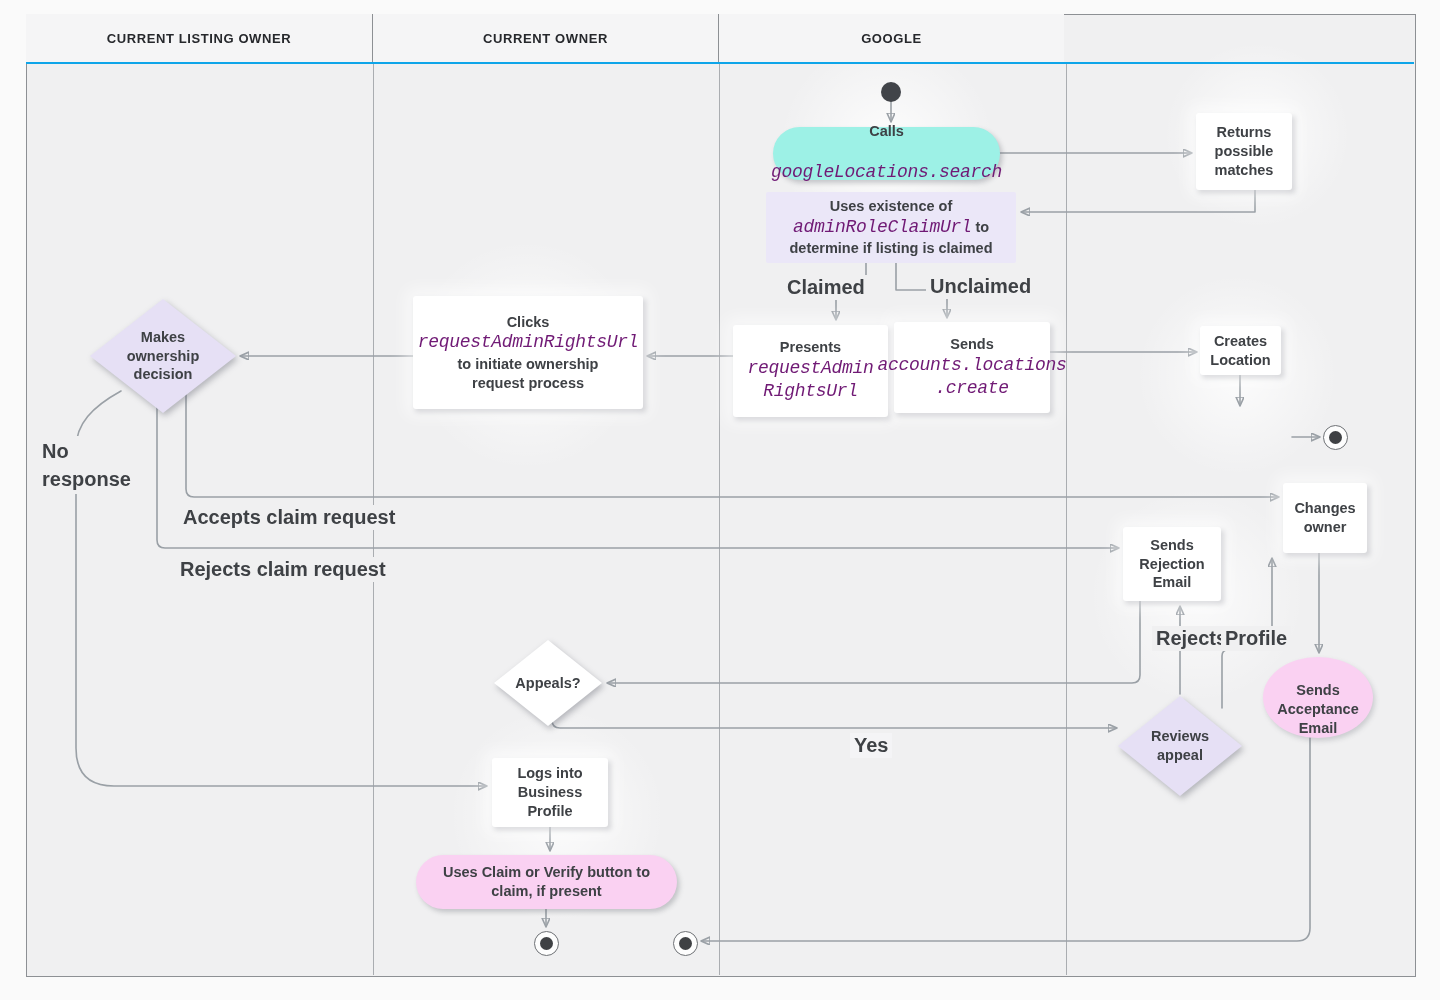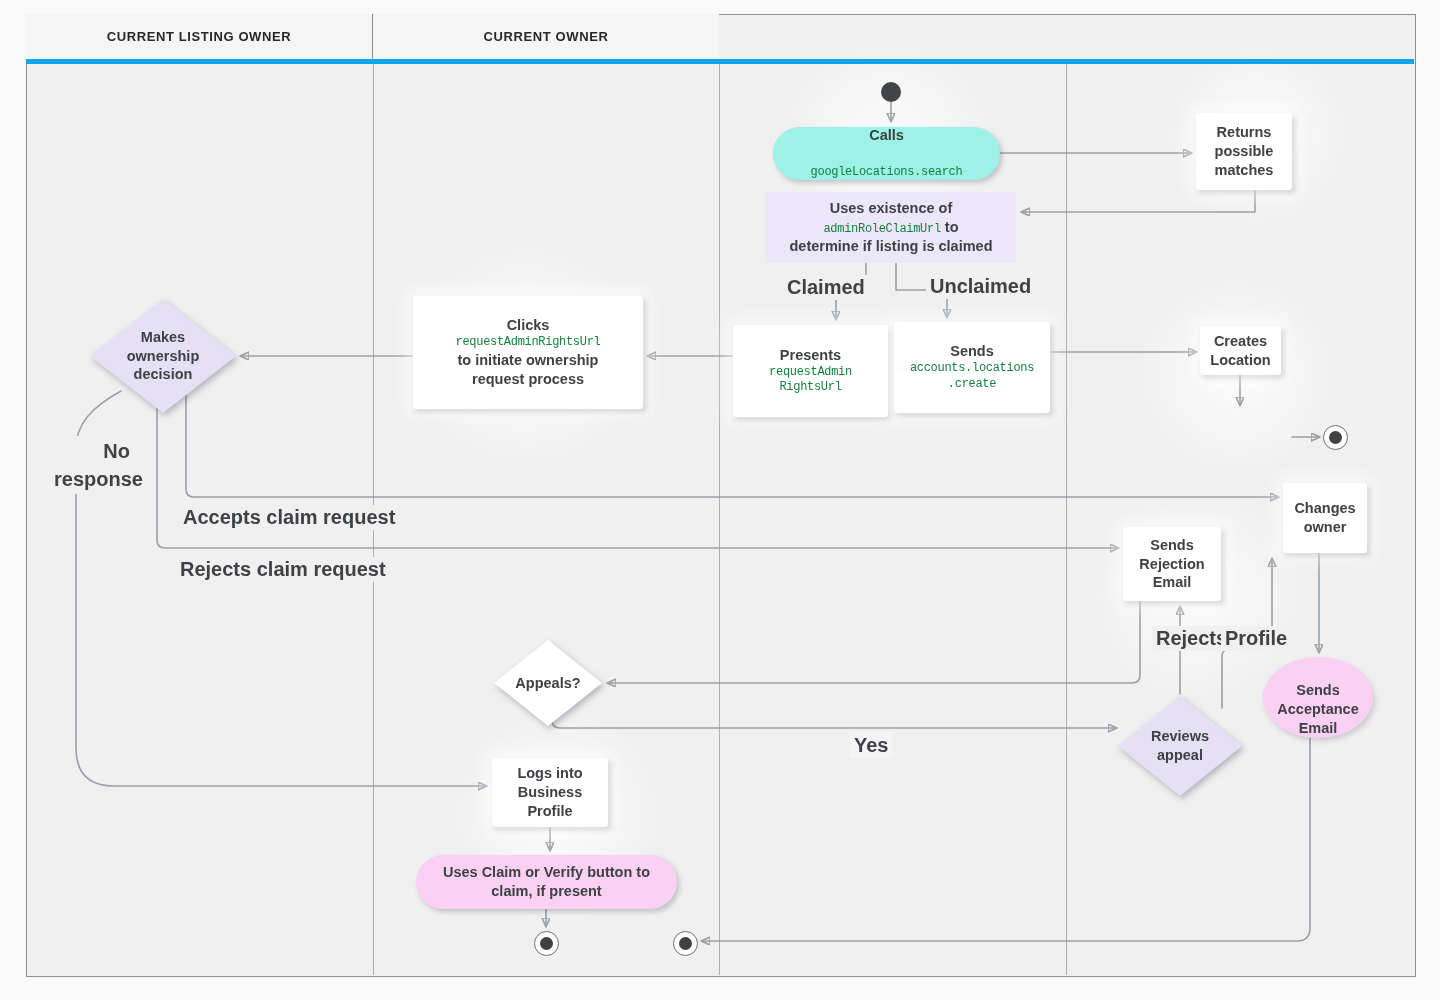--- a/index.html
+++ b/index.html
@@ -8,39 +8,39 @@
   .frame{position:absolute;left:26px;top:14px;width:1388px;height:961px;
          border:1.5px solid #8d9094;background:
            radial-gradient(circle 150px at 860px 130px, rgba(255,255,255,.85), rgba(255,255,255,0) 72%),
            radial-gradient(circle 160px at 500px 340px, rgba(255,255,255,.8), rgba(255,255,255,0) 72%),
            radial-gradient(circle 140px at 1210px 360px, rgba(255,255,255,.8), rgba(255,255,255,0) 72%),
            radial-gradient(circle 150px at 1170px 580px, rgba(255,255,255,.75), rgba(255,255,255,0) 72%),
            radial-gradient(circle 150px at 530px 800px, rgba(255,255,255,.8), rgba(255,255,255,0) 72%),
            radial-gradient(circle 130px at 1230px 120px, rgba(255,255,255,.8), rgba(255,255,255,0) 72%),
            #f0f0f1;}
   .lane-headers{position:absolute;left:26px;top:14px;width:1388px;height:50px;display:flex;
-                border-bottom:5px solid #0ea5e9;box-sizing:border-box;}
+                border-bottom:2px solid #0ea5e9;box-sizing:border-box;}
   .lane-header{background:#f5f5f6;display:flex;align-items:center;justify-content:center;
                font-size:13px;font-weight:700;letter-spacing:.6px;color:#26282c;
                border-right:1px solid #8d9094;box-sizing:border-box;}
   .lane-header:last-child{border-right:none;}
   .lane-div{position:absolute;top:64px;width:1px;height:911px;background:#aaadb1;}
   svg.edges{position:absolute;left:0;top:0;width:1440px;height:1000px;pointer-events:none;}
   svg.edges path{fill:none;stroke:#9aa0a6;stroke-width:1.6;stroke-linejoin:round;stroke-linecap:round;}
 
   .node{position:absolute;display:flex;flex-direction:column;align-items:center;justify-content:center;
         text-align:center;font-weight:700;color:#3e4145;font-size:14.5px;line-height:1.3;box-sizing:border-box;}
   .box{background:#ffffff;border-radius:3px;
        box-shadow:0 0 16px 8px rgba(255,255,255,.55), 2.5px 3px 5px rgba(95,98,110,.38);}
   .pill{border-radius:28px;box-shadow:2.5px 3px 5px rgba(95,98,110,.32);gap:20px;}
   .teal{background:#9df1e6;}
   .pink{background:#fad1f2;}
   .tag{background:#ebe7f8;border-radius:2px;}
   .ellipse{background:#fad1f2;border-radius:50%;box-shadow:2px 3px 5px rgba(95,98,110,.25);justify-content:flex-end;}
-  .code{font-family:"Liberation Mono", monospace;font-weight:400;font-size:12px;color:#15803d;letter-spacing:-.3px;}
+  .code{font-family:"Liberation Mono", monospace;font-weight:400;font-size:18px;color:#701a75;letter-spacing:-.3px;font-style:italic;}
   .dwrap{position:absolute;filter:drop-shadow(2px 3px 3px rgba(95,98,110,.42));}
   .diamond{width:100%;height:100%;clip-path:polygon(50% 0,100% 50%,50% 100%,0 50%);
            display:flex;align-items:center;justify-content:center;text-align:center;
            font-weight:700;color:#3e4145;font-size:14.5px;line-height:1.3;}
   .lavender{background:#e6e0f5;}
   .white{background:#ffffff;}
   .elabel{position:absolute;font-weight:700;font-size:20px;color:#3e4145;background:#f0f0f1;
           padding:1px 4px;white-space:nowrap;}
   .startnode{position:absolute;width:20px;height:20px;border-radius:50%;background:#414449;}
   .endnode{position:absolute;width:23px;height:23px;border-radius:50%;border:1.5px solid #6e7175;
@@ -52,20 +52,23 @@
 
 <div class="canvas">
   <div class="frame"></div>
 
   <div class="lane-headers">
     <div class="lane-header" style="width:347px">
         <span>CURRENT LISTING OWNER</span>
       </div>
     <div class="lane-header" style="width:346px">
         <span>CURRENT OWNER</span>
+      </div>
+    <div class="lane-header" style="width:345px">
+        <span>GOOGLE</span>
       </div>
   </div>
 
   <div class="lane-div" style="left:373px"></div>
   <div class="lane-div" style="left:719px"></div>
   <div class="lane-div" style="left:1066px"></div>
 
   <svg class="edges">
     <defs>
       <marker id="arr" markerWidth="10" markerHeight="9" refX="8" refY="4" orient="auto" markerUnits="userSpaceOnUse">
@@ -174,17 +177,17 @@
   <div class="dwrap" style="left:90px;top:299px;width:146px;height:114px">
     <div class="diamond lavender">
       <span style="width:90px">Makes ownership decision</span>
     </div>
   </div>
 
   <div class="elabel" style="left:783px;top:275px">Claimed</div>
   <div class="elabel" style="left:926px;top:274px">Unclaimed</div>
   <div class="elabel" style="left:179px;top:505px">Accepts claim request</div>
   <div class="elabel" style="left:176px;top:557px">Rejects claim request</div>
-  <div class="elabel" style="left:50px;top:436px;width:76px;white-space:normal;text-align:right;line-height:1.4">No response</div>
+  <div class="elabel" style="left:38px;top:436px;width:76px;white-space:normal;text-align:left;line-height:1.4">No response</div>
   <div class="elabel" style="left:850px;top:733px;background:#f4f4f6">Yes</div>
   <div class="elabel" style="left:1152px;top:626px">Rejects</div>
   <div class="elabel" style="left:1221px;top:626px">Profile</div>
 </div>
 
 </body></html>

